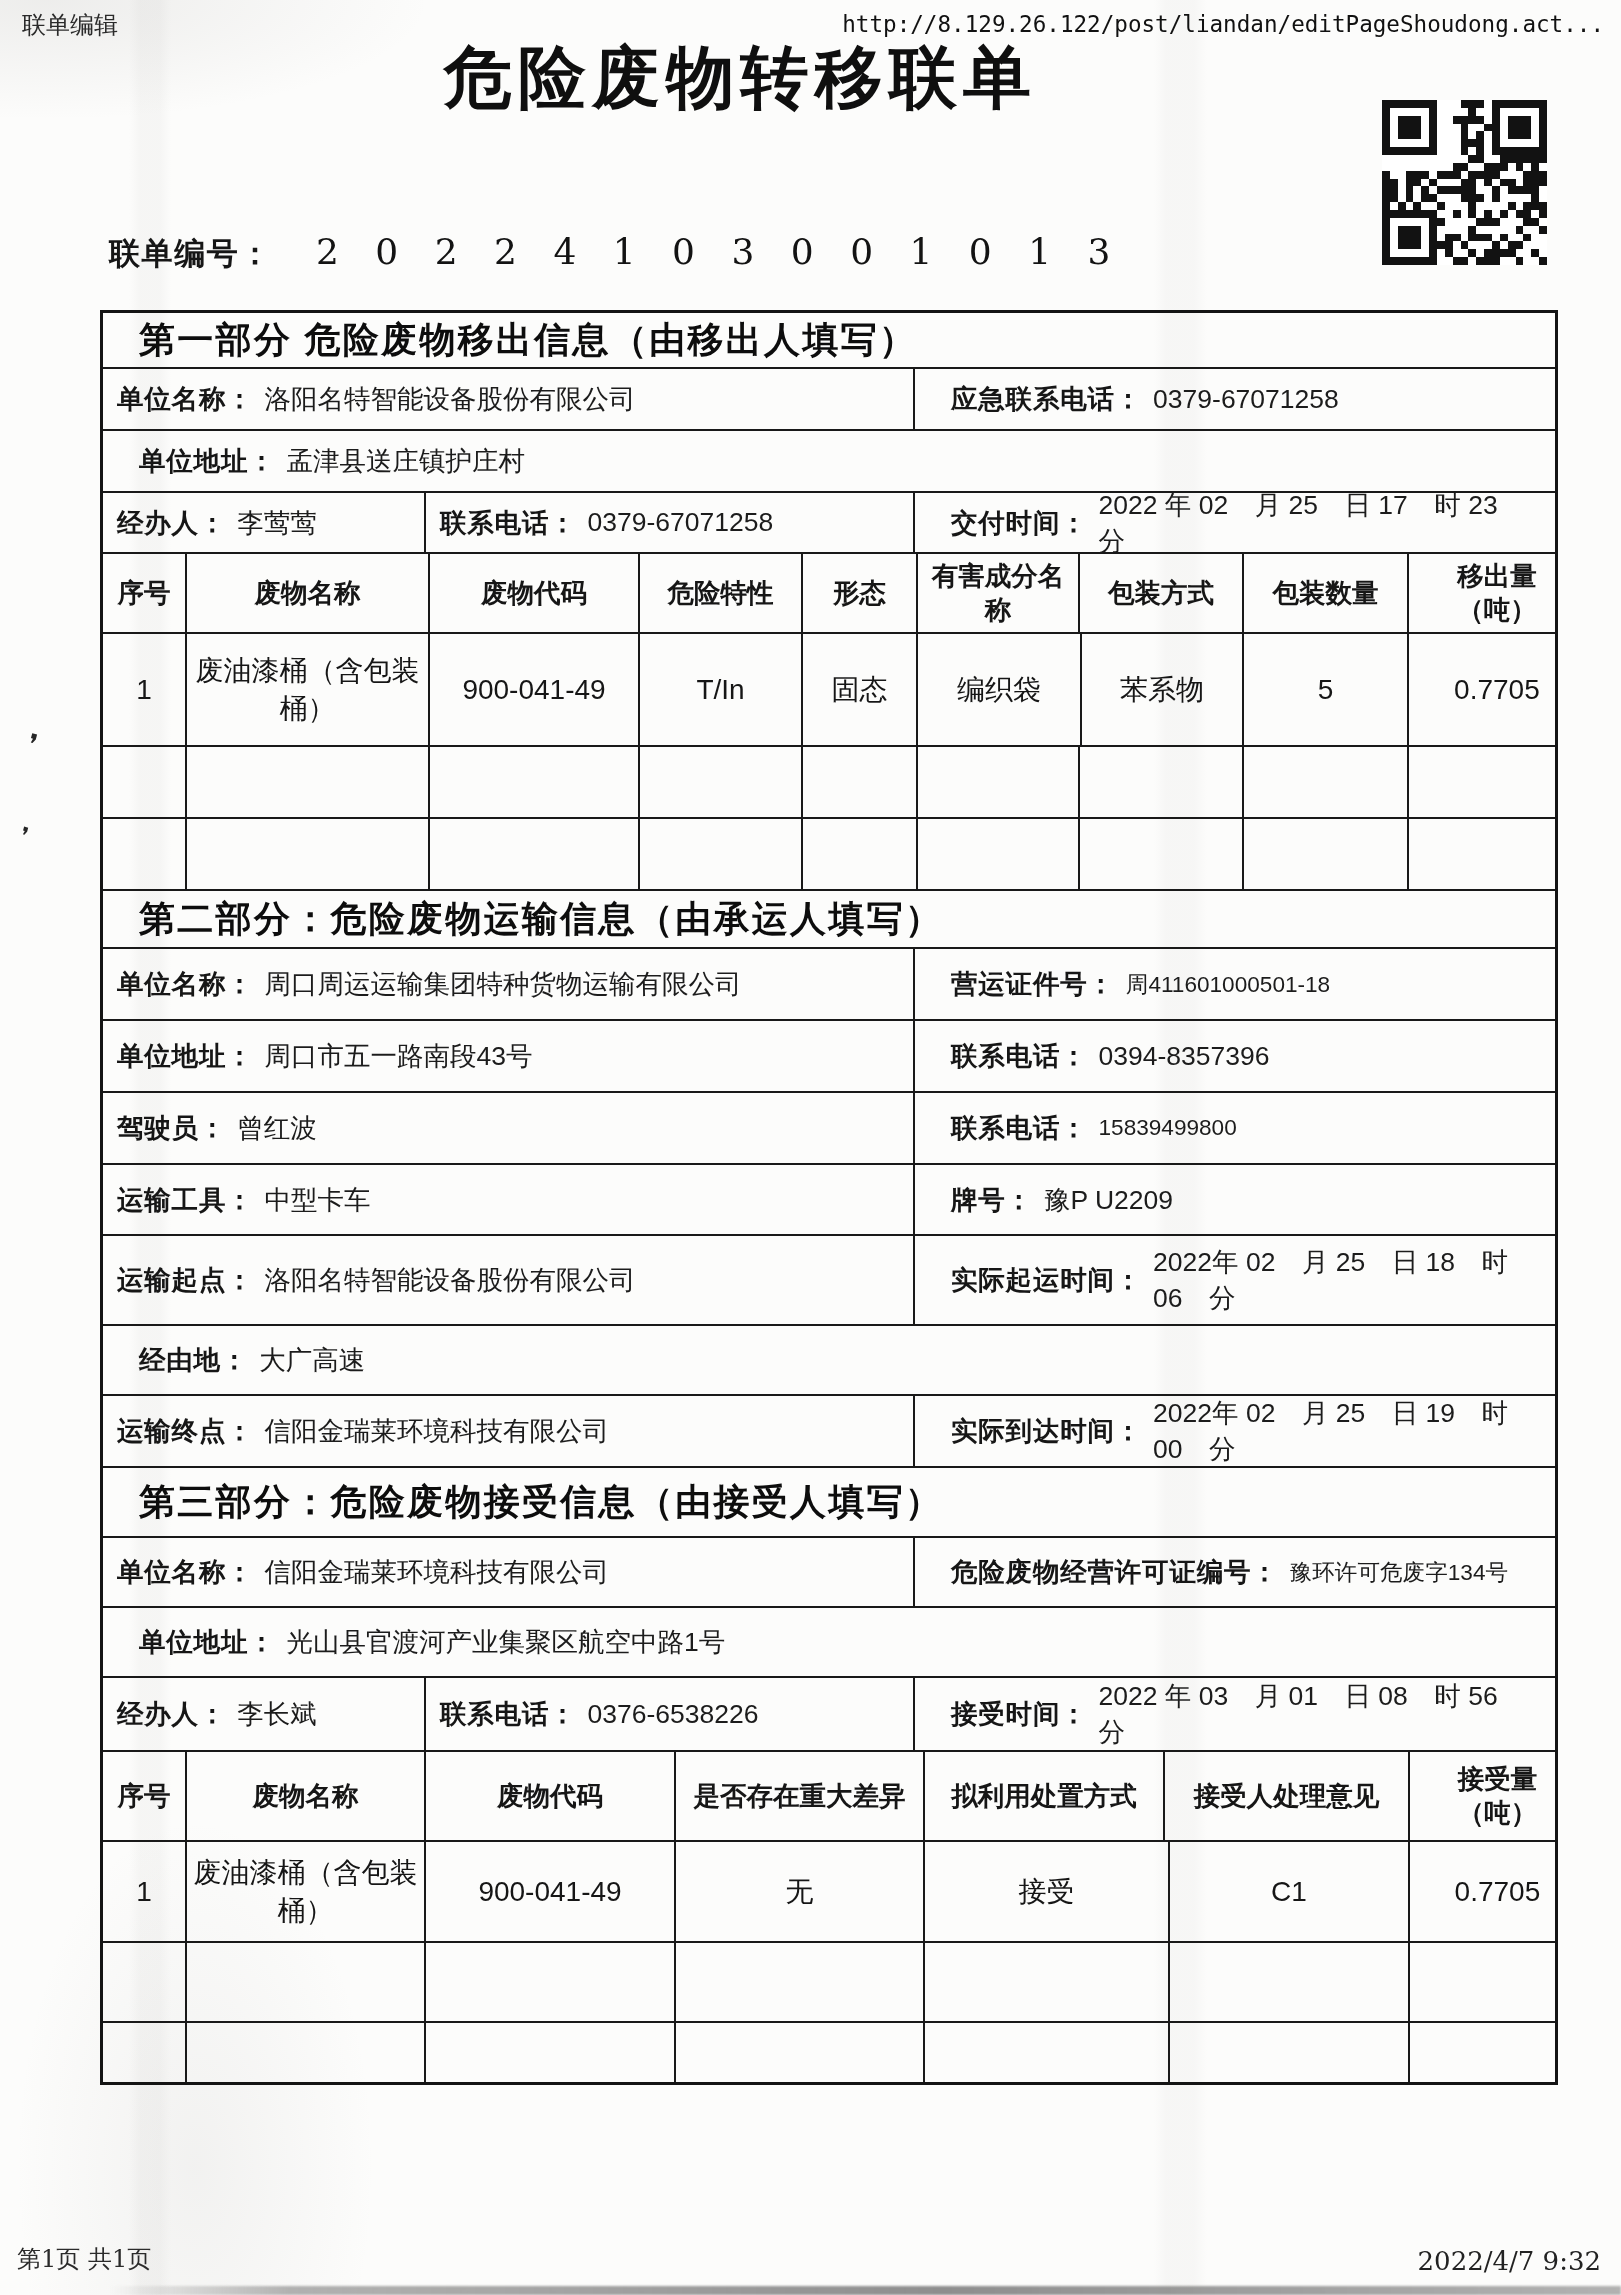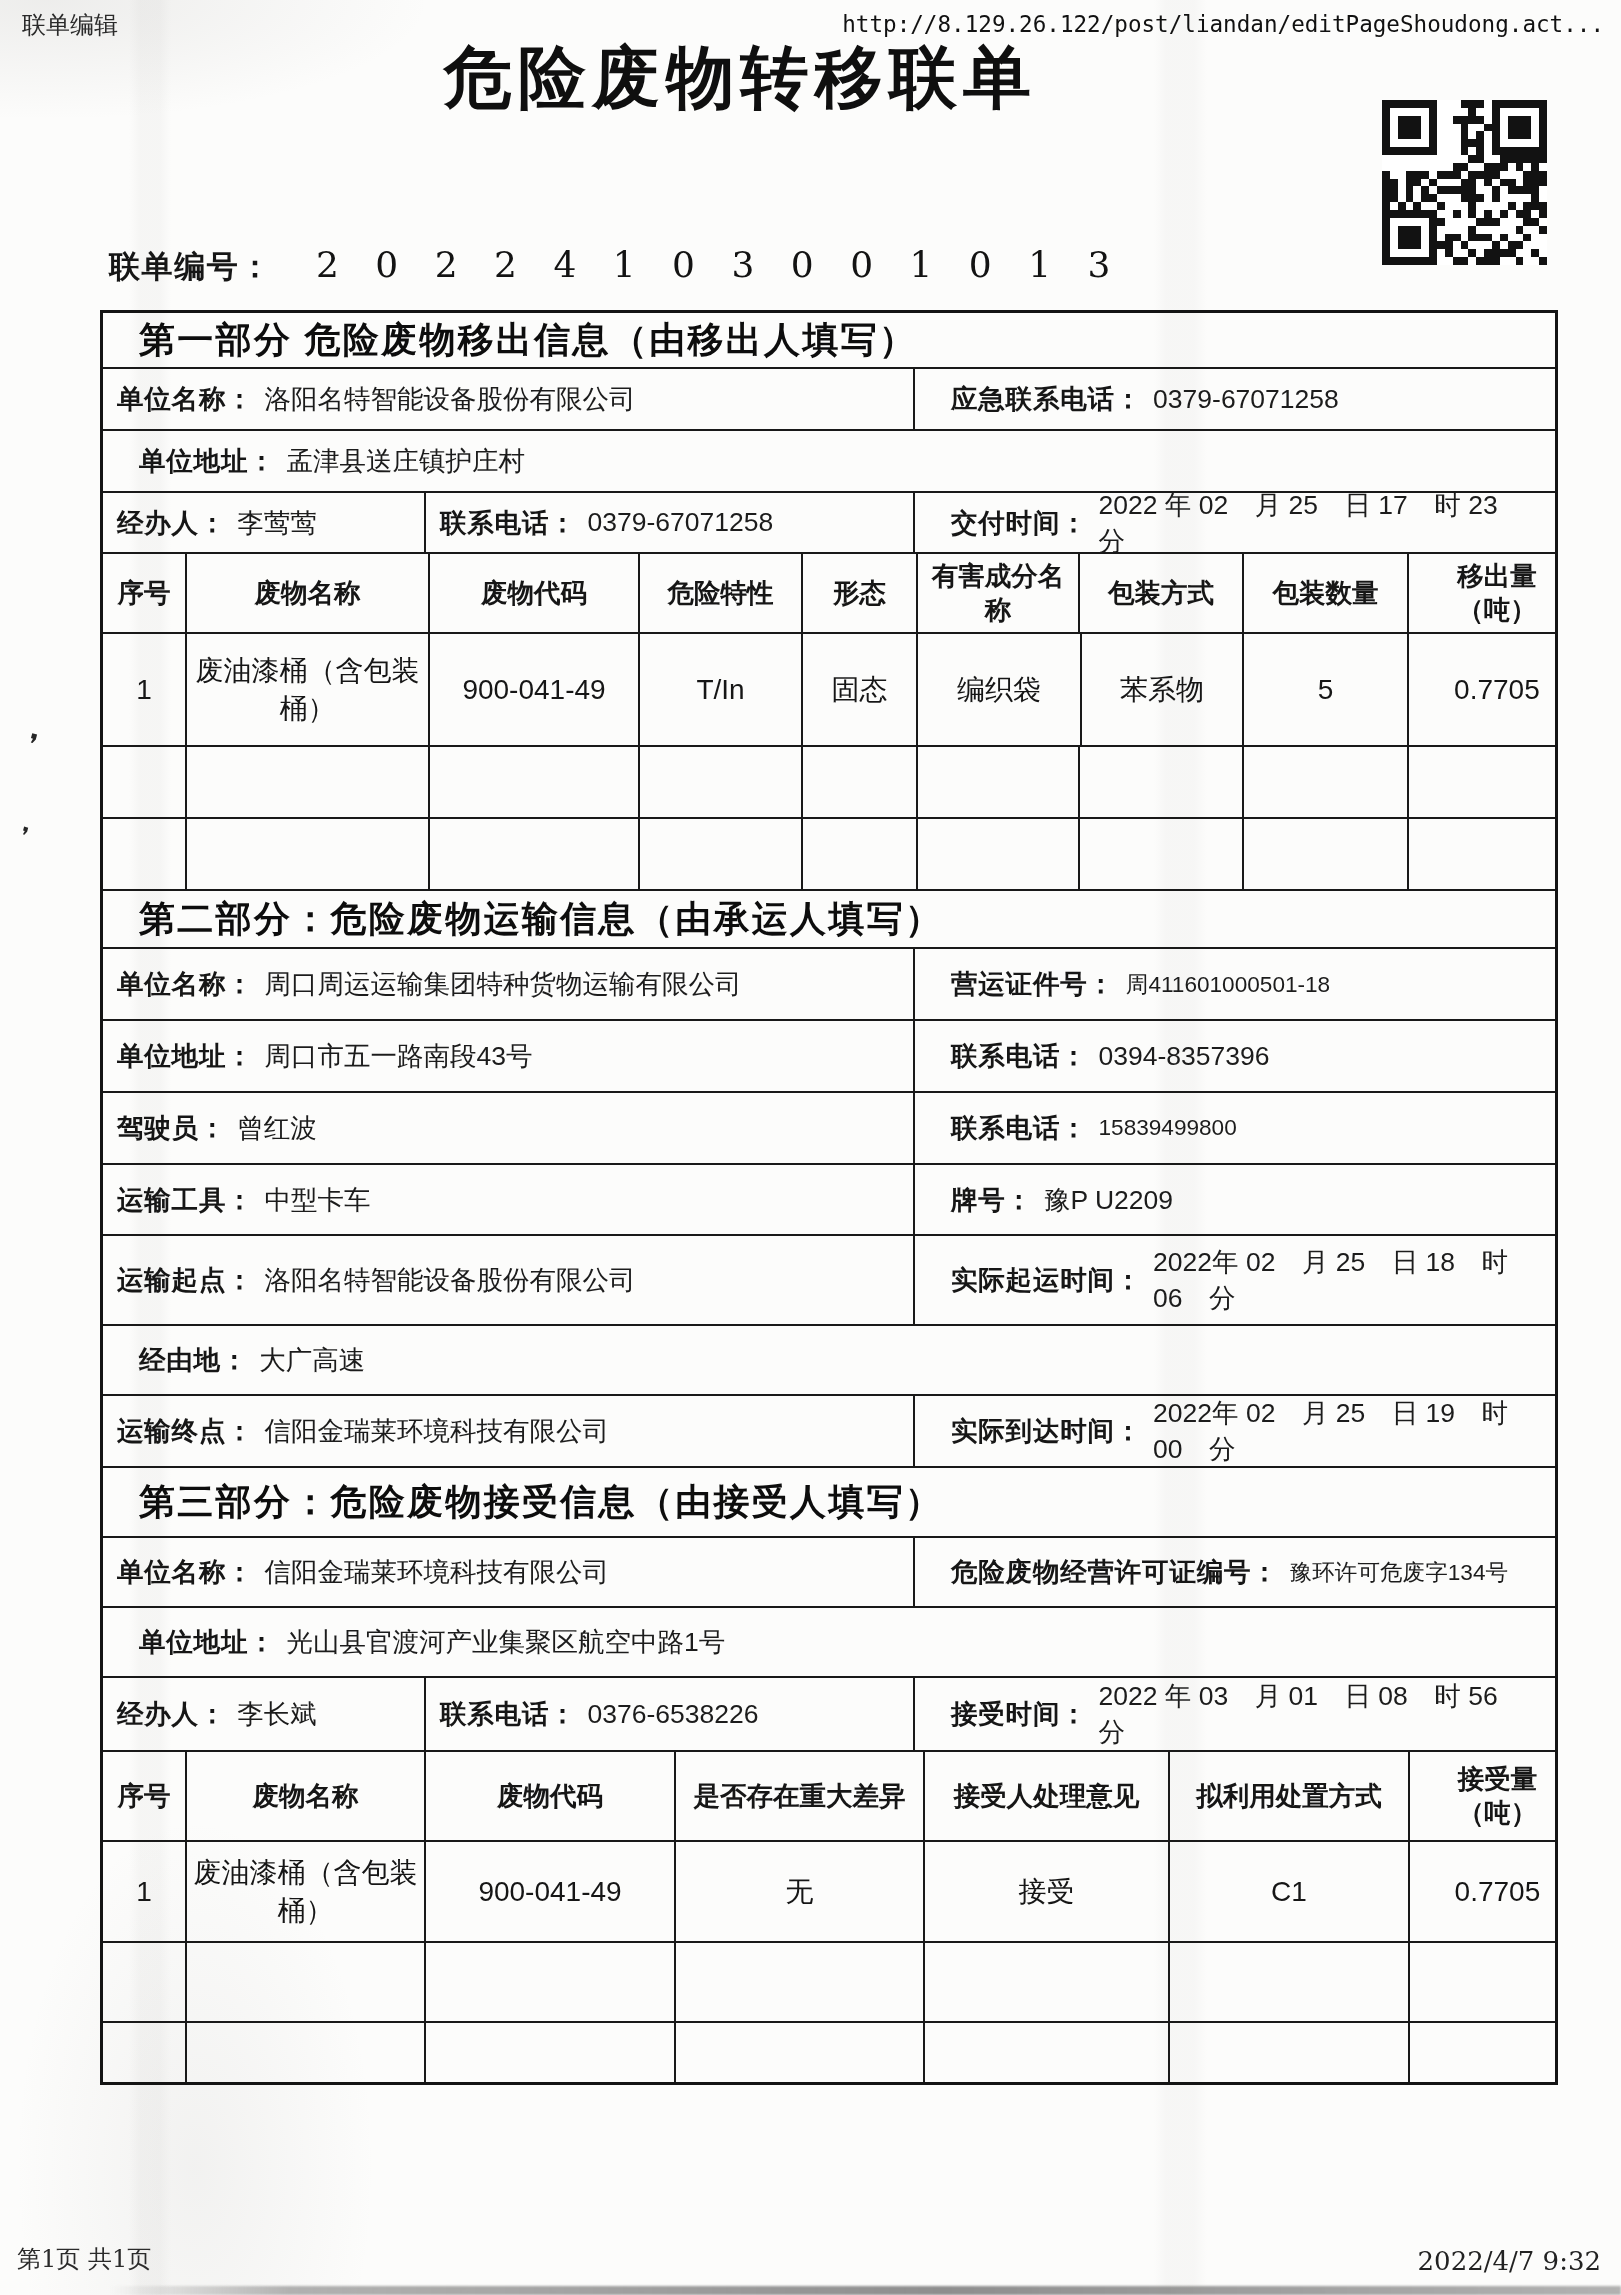--- a/index.html
+++ b/index.html
@@ -13,21 +13,21 @@
       radial-gradient(249px 483px at 195px 2167px, rgba(150,148,145,.10), transparent 72%),
       linear-gradient(90deg, transparent 129px, rgba(170,168,165,.08) 140px, rgba(170,168,165,.08) 160px, transparent 171px),
       linear-gradient(90deg, transparent 1154px, rgba(175,172,170,.07) 1166px, rgba(175,172,170,.07) 1194px, transparent 1207px),
       #fcfcfb;
     overflow:hidden;
   }
   .corner-label{position:absolute;top:9.4px;left:22px;font-size:24px;font-weight:400;color:#2a2a2a;filter:blur(0.3px);}
   .url{position:absolute;top:11px;right:17px;font-size:22.6px;font-family:"DejaVu Sans Mono",monospace;color:#111;}
   .title{position:absolute;top:33px;left:0;width:1481px;text-align:center;font-size:68px;font-weight:800;letter-spacing:6.2px;margin:0;color:#0f0f0f;}
   .qr{position:absolute;left:1382px;top:100px;width:165px;height:165px;background:#fff;}
-  .form-no{position:absolute;top:244px;left:109px;display:flex;align-items:baseline;text-align:center;}
+  .form-no{position:absolute;top:231px;left:109px;display:flex;align-items:baseline;text-align:center;}
   .fn-label{font-size:31px;font-weight:700;letter-spacing:1.6px;}
   .fn-value{font-size:36px;font-family:"DejaVu Serif",serif;letter-spacing:12.5px;margin-left:44px;color:#131313;}
 
   .sheet{
     position:absolute;left:100px;top:310px;width:1458px;height:1775px;
     border:3.1px solid #141414;box-sizing:border-box;
     display:flex;flex-direction:column;
   }
   .row{display:flex;border-bottom:2.3px solid #191919;box-sizing:border-box;flex-shrink:0;}
   .row:last-child{border-bottom:none;}
@@ -568,25 +568,25 @@
         </div>
       <div class="cell c-center p3c1">
           <span class="th">废物名称</span>
         </div>
       <div class="cell c-center p3c2">
           <span class="th">废物代码</span>
         </div>
       <div class="cell c-center p3c3">
           <span class="th">是否存在重大差异</span>
         </div>
+      <div class="cell c-center p3c5">
+          <span class="th">拟利用处置方式</span>
+        </div>
       <div class="cell c-center p3c4">
           <span class="th">接受人处理意见</span>
-        </div>
-      <div class="cell c-center p3c5">
-          <span class="th">拟利用处置方式</span>
         </div>
       <div class="cell c-center p3c6">
           <span class="th">接受量
 （吨）</span>
         </div>
     </div>
 
     <div class="row" style="height:101px">
       <div class="cell c-center p3c0">
           <span class="td">1</span>

